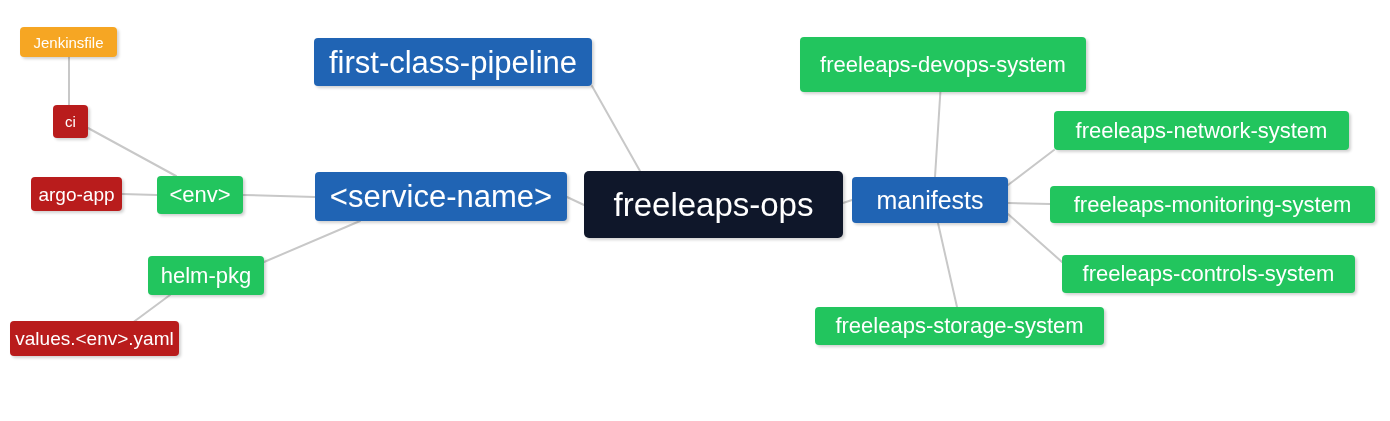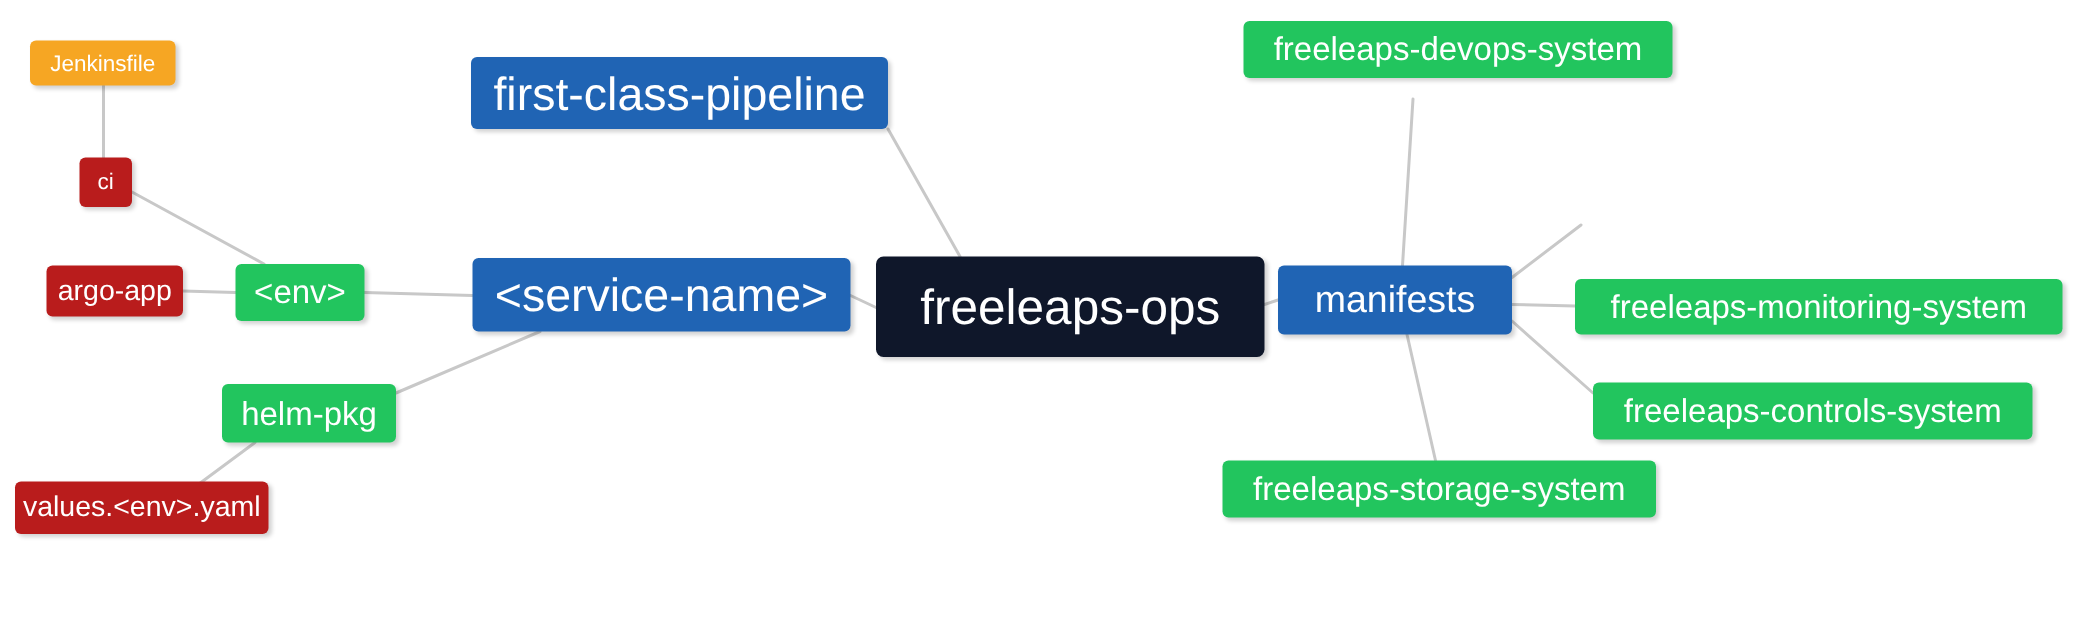--- a/index.html
+++ b/index.html
@@ -78,17 +78,18 @@
 <div class="node n-root " style="left: 584px; top: 171px; width: 259px; height: 67px;">freeleaps-ops</div>
     <div class="node n-blue sz-xl" style="left: 315px; top: 172px; width: 252px; height: 49px;">&lt;service-name&gt;</div>
     <div class="node n-blue sz-xl" style="left: 314px; top: 38px; width: 278px; height: 48px;">first-class-pipeline</div>
     <div class="node n-blue sz-lg" style="left: 852px; top: 177px; width: 156px; height: 46px;">manifests</div>
     <div class="node n-green sz-md" style="left: 157px; top: 176px; width: 86px; height: 38px;">&lt;env&gt;</div>
     <div class="node n-green sz-md" style="left: 148px; top: 256px; width: 116px; height: 39px;">helm-pkg</div>
     <div class="node n-red sz-xs" style="left: 53px; top: 105px; width: 35px; height: 33px;">ci</div>
     <div class="node n-orange sz-xs" style="left: 20px; top: 27px; width: 97px; height: 30px;">Jenkinsfile</div>
     <div class="node n-red sz-sm" style="left: 31px; top: 177px; width: 91px; height: 34px;">argo-app</div>
     <div class="node n-red sz-sm" style="left: 10px; top: 321px; width: 169px; height: 35px;">values.&lt;env&gt;.yaml</div>
-    <div class="node n-green sz-md" style="left: 800px; top: 14px; width: 286px; height: 38px; margin-left: 29px;">freeleaps-devops-system</div>
+    <div class="node n-green sz-md" style="left: 800px; top: 37px; width: 286px; height: 55px;">freeleaps-devops-system</div>
+    <div class="node n-green sz-md" style="left: 1054px; top: 111px; width: 295px; height: 39px;">freeleaps-network-system</div>
     <div class="node n-green sz-md" style="left: 1050px; top: 186px; width: 325px; height: 37px;">freeleaps-monitoring-system</div>
     <div class="node n-green sz-md" style="left: 1062px; top: 255px; width: 293px; height: 38px;">freeleaps-controls-system</div>
     <div class="node n-green sz-md" style="left: 815px; top: 307px; width: 289px; height: 38px;">freeleaps-storage-system</div>
   </div>
 
 </body></html>

